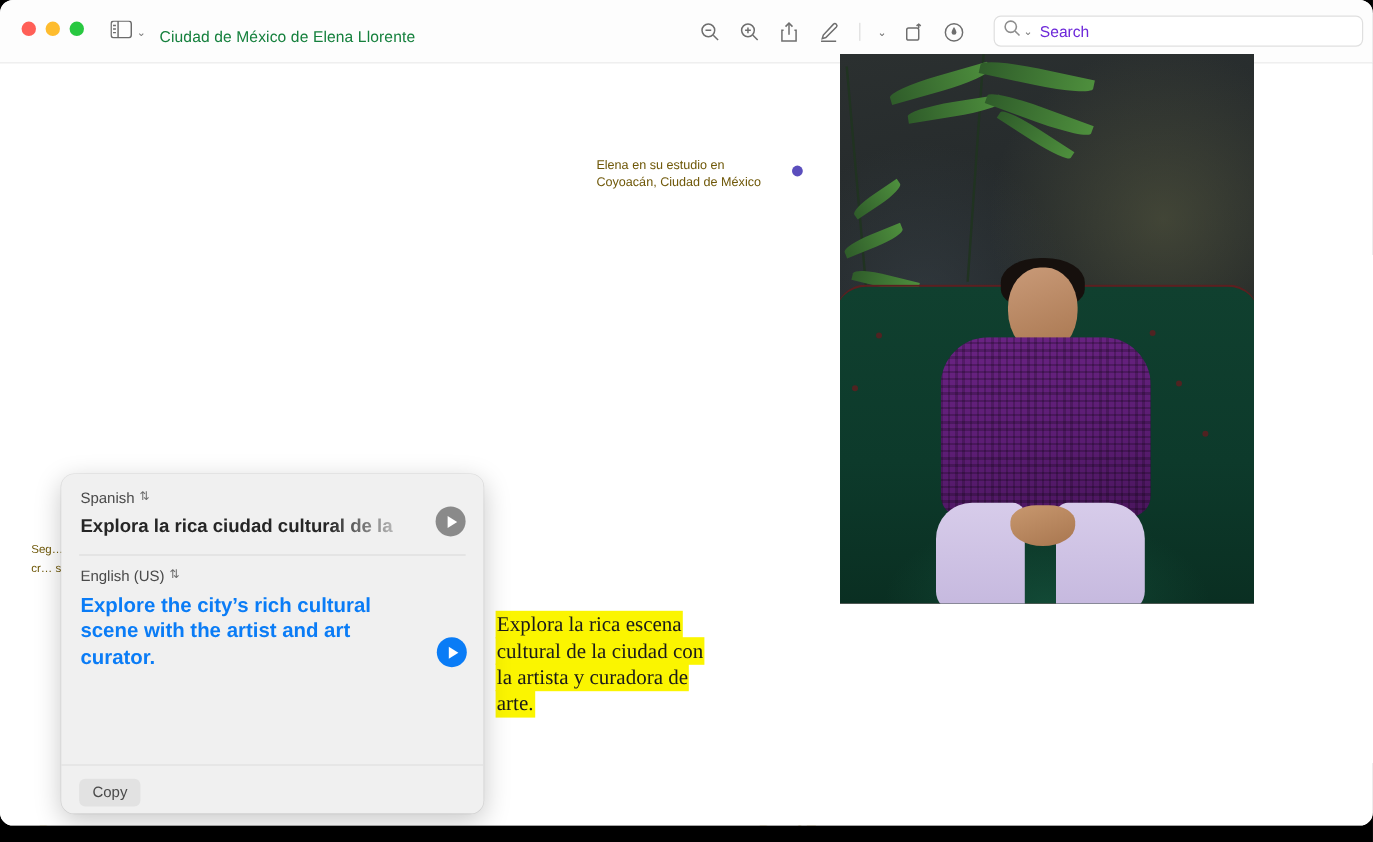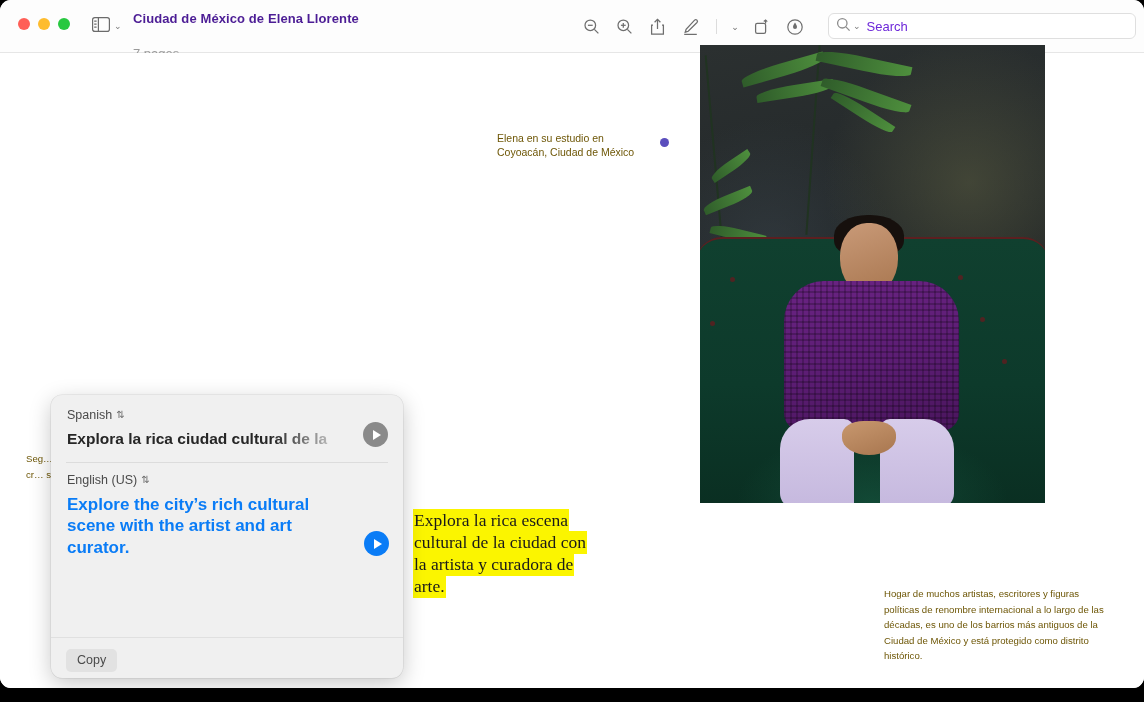--- a/index.html
+++ b/index.html
@@ -36,22 +36,23 @@
   .sidebar-toggle {
     position: absolute; left: 92px; top: 17px;
     display: flex; align-items: center; gap: 4px;
     color: #6b6b6b;
   }
   .sb-icon { width: 18px; height: 15px; }
   .chev-small { font-size: 9px; color: #7a7a7a; line-height: 1; }
 
   .doc-titles { position: absolute; left: 133px; top: 11px; }
   .doc-title {
-    font-size: 13px; font-weight: bold; color: #4c1d95;
+    font-size: 13px; font-weight: normal; color: #15803d;
     letter-spacing: 0.1px;
+    margin-top: 12px;
   }
   .doc-sub { font-size: 13px; color: #9a9a9a; margin-top: 20px; }
 
   .tools { position: absolute; left: 575px; top: 13px; display: flex; align-items: center; gap: 0; }
   .tool {
     width: 33px; height: 27px;
     display: flex; align-items: center; justify-content: center;
     color: #6e6e6e;
   }
   .tool svg { display: block; }
@@ -425,21 +426,20 @@
         <div class="hair"></div>
         <div class="head"></div>
         <div class="sweater"></div>
         <div class="pants-l"></div>
         <div class="pants-r"></div>
         <div class="hands"></div>
       </div>
     </div>
 
     <div class="col col-left">Seg… Méx… ocu… este… Llor… estu… Coy… y cr… sus… de a… artis… trab… el o… olia…</div>
-    <div class="col col-right">Hogar de muchos artistas, escritores y figuras políticas de renombre internacional a lo largo de las décadas, es uno de los barrios más antiguos de la Ciudad de México y está protegido como distrito histórico.</div>
 
     <div class="pnum pnum-left">P</div>
     <div class="pnum pnum-mid">P – 07</div>
 
     <div class="highlight-anno">
       <span>Explora la rica escena cultural de la ciudad con la artista y curadora de arte.</span>
     </div>
   </div>
 
   <div class="popup-tail"></div>

